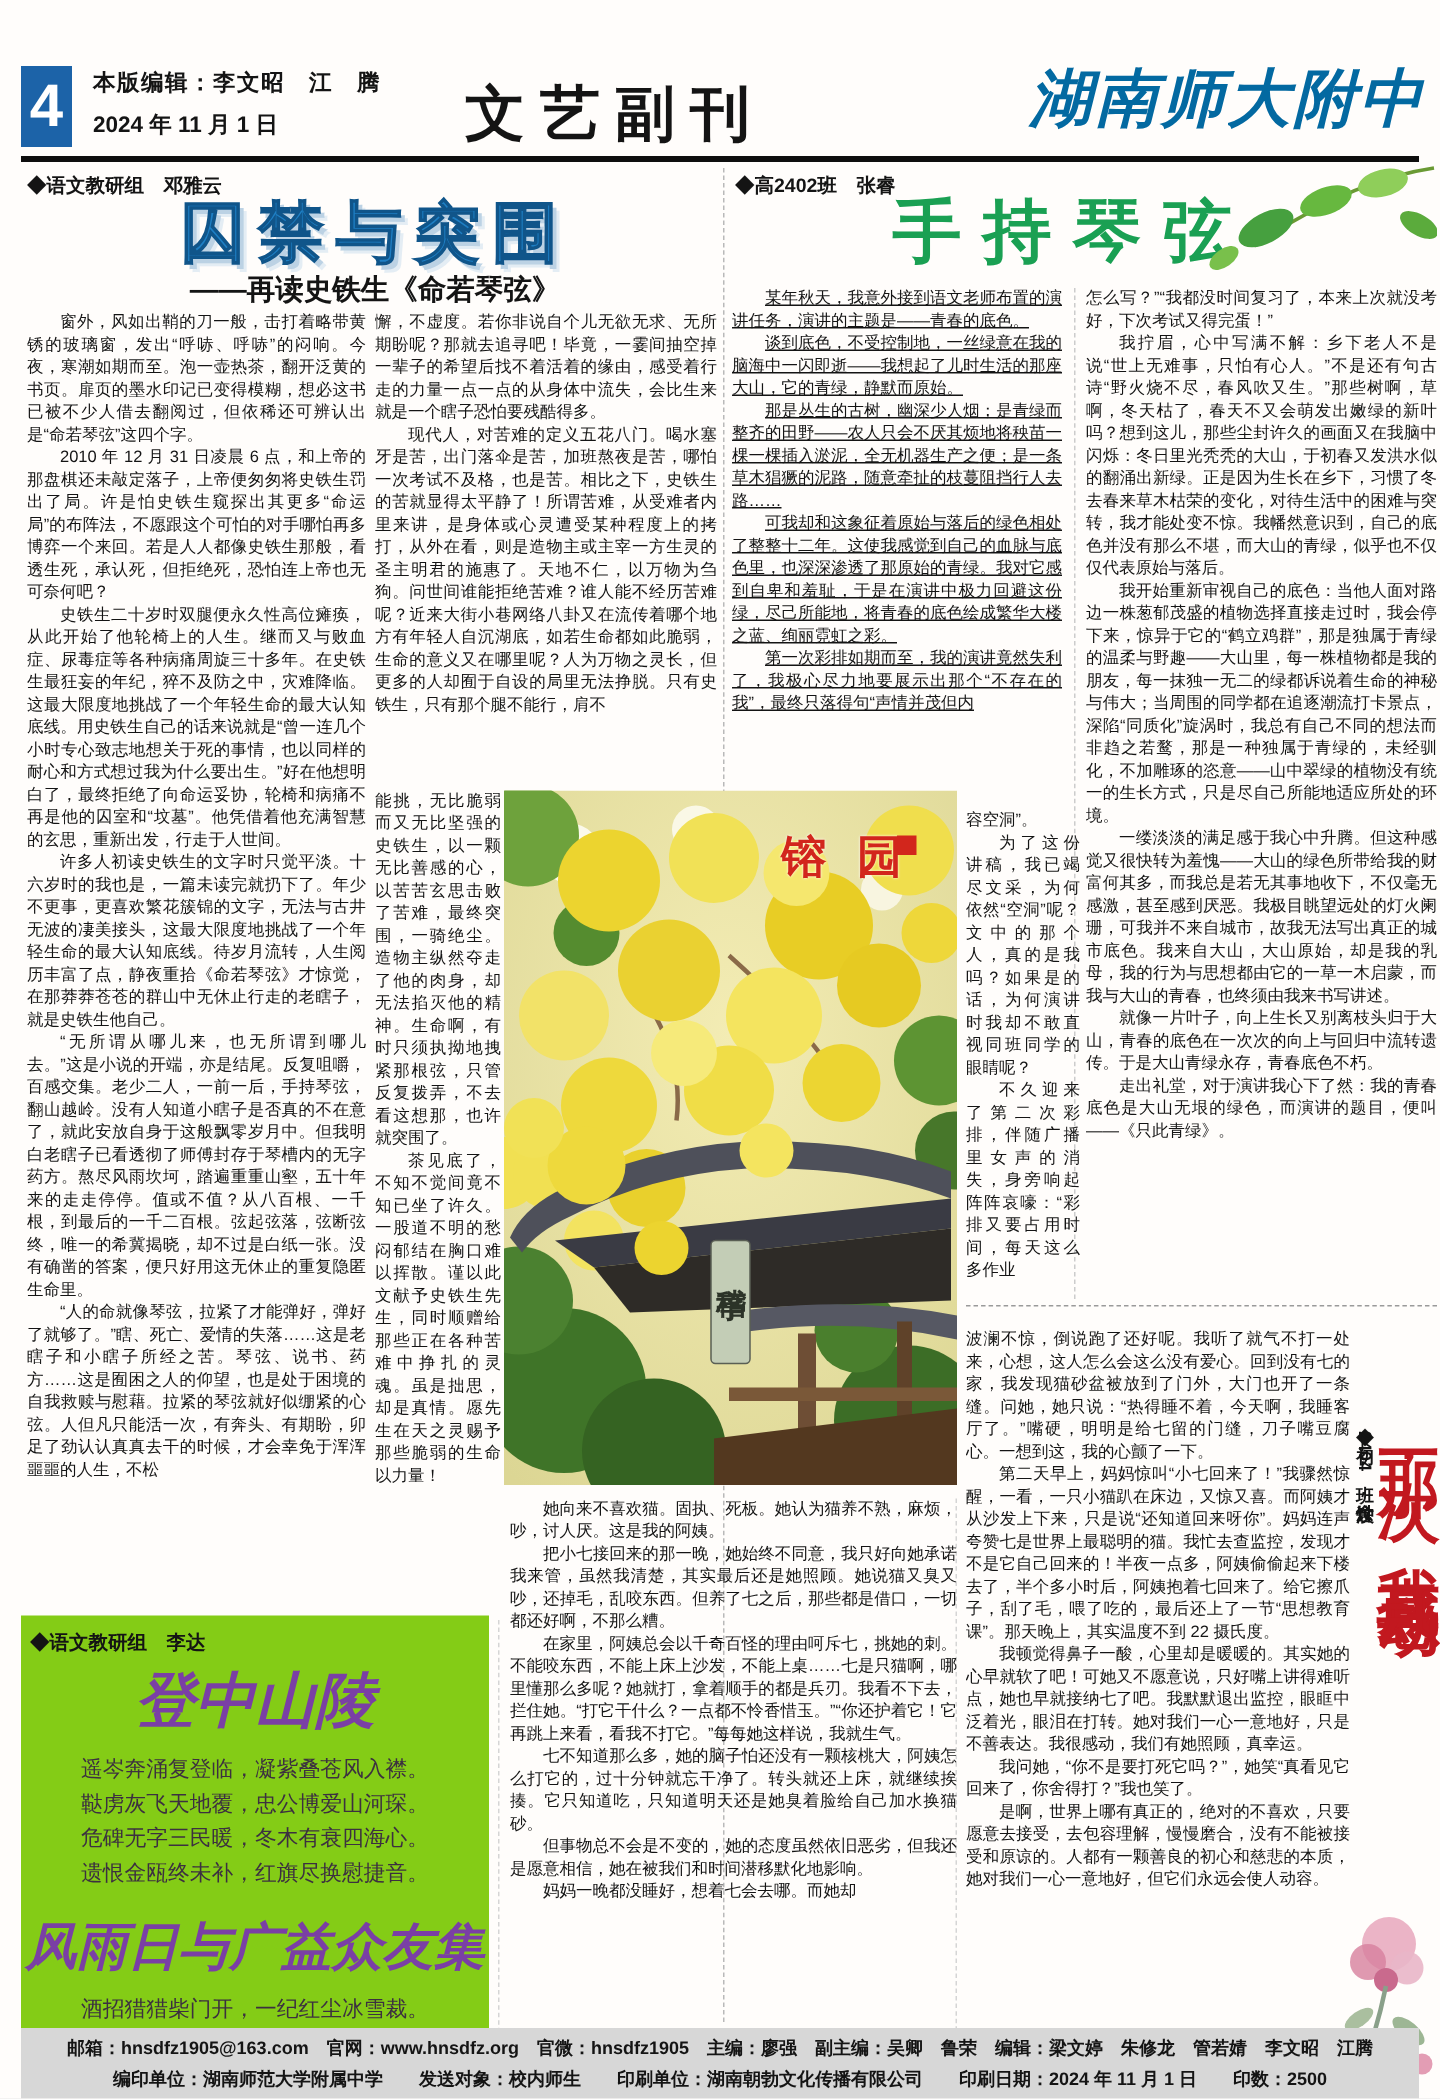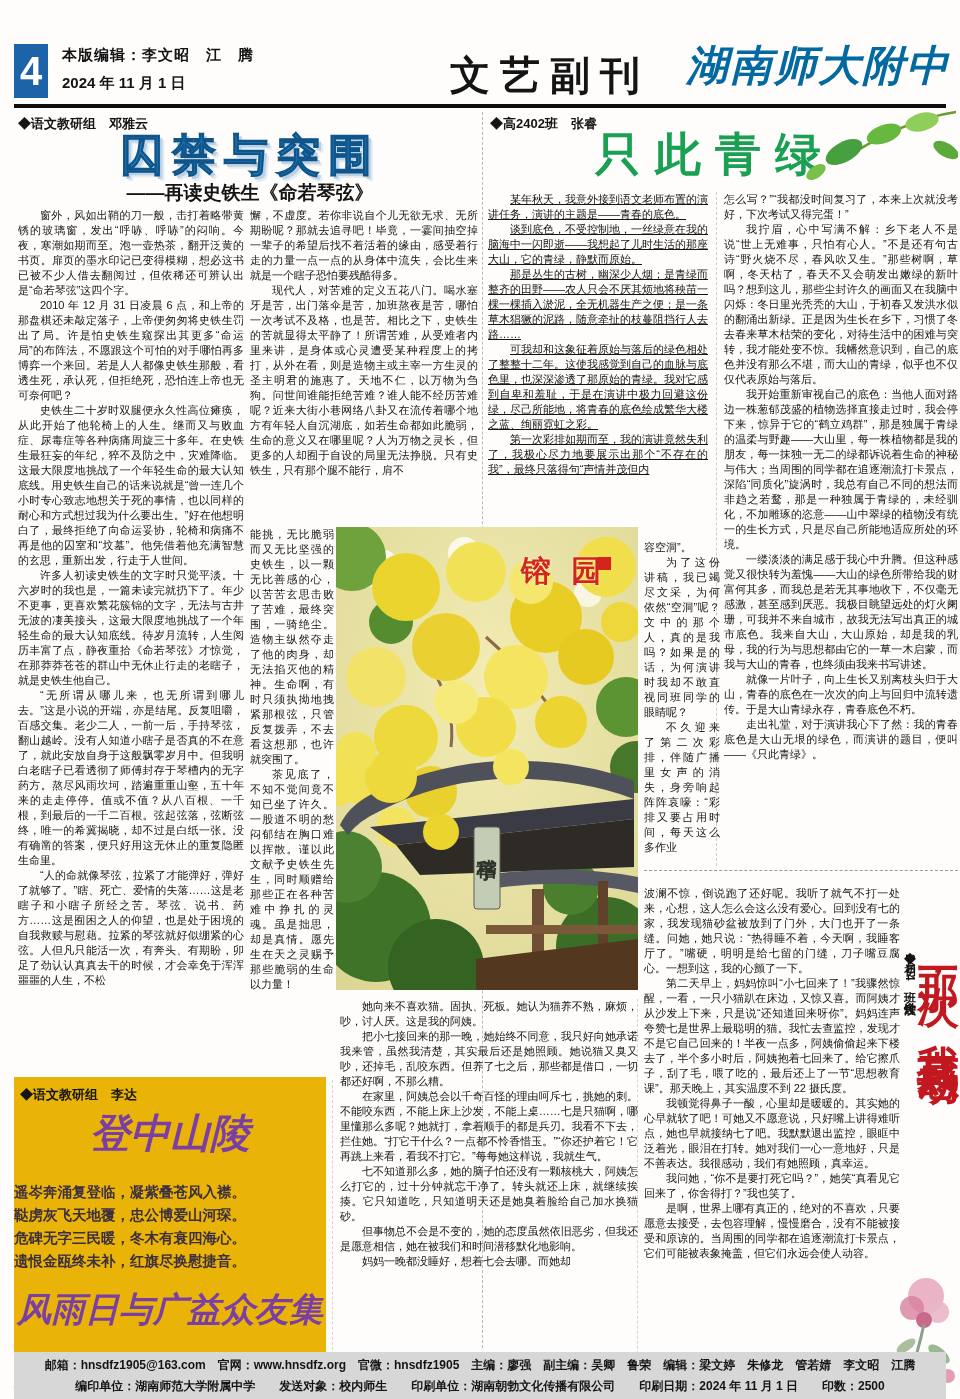--- a/index.html
+++ b/index.html
@@ -4,44 +4,44 @@
 <style>
   html,body{margin:0;padding:0;background:#e9e9e9;}
   .page{position:relative;width:960px;height:1399px;margin:0 auto;background:#fffdfb;
         font-family:"Liberation Sans",sans-serif;color:#141414;overflow:hidden;}
   .abs{position:absolute;}
   
   .pagenum{left:14px;top:44px;width:34px;height:54px;background:#1c63a8;color:#fff;
            display:flex;align-items:center;justify-content:center;font-size:40px;font-weight:bold;}
   .ed-line{left:62px;top:46px;font-size:15px;font-weight:bold;letter-spacing:1px;}
   .date-line{left:62px;top:74px;font-size:15px;font-weight:bold;}
-  .sect-title{left:310px;top:48px;width:340px;text-align:right;font-size:40px;font-weight:900;
+  .sect-title{left:310px;top:48px;width:340px;text-align:left;font-size:40px;font-weight:900;
               letter-spacing:10px;font-family:"Liberation Serif",serif;}
   .masthead{right:10px;top:38px;font-size:42px;font-weight:bold;font-style:italic;color:#0369a1;
             font-family:"Liberation Serif",serif;letter-spacing:2px;}
   .hrule{left:14px;right:14px;top:104px;height:4px;background:#0e0e0e;}
   
   .byline{font-size:13px;font-weight:bold;}
   .txt{font-size:11px;line-height:15px;text-align:justify;overflow:hidden;}
   .txt p{margin:0;text-indent:2em;}
   .txt p.lead{text-indent:0;}
   
   .a1-title{left:40px;top:126px;width:420px;text-align:center;font-size:44px;font-weight:900;
             color:#1e7fc4;letter-spacing:8px;text-shadow:3px 3px 0 #bcd2e4,5px 5px 0 #e4edf4;
             -webkit-text-stroke:1px #10558a;}
   .a1-sub{left:40px;top:180px;width:420px;text-align:center;font-size:19px;font-weight:bold;}
   
-  .pinkbox{left:14px;top:1077px;width:312px;height:298px;background:#eab308;}
+  .pinkbox{left:14px;top:1077px;width:312px;height:298px;background:#84cc16;}
   .pb-byline{padding:9px 0 0 6px;font-size:13px;font-weight:bold;}
   .pb-title{text-align:center;font-weight:bold;color:#7a3fa5;font-family:"Liberation Serif",serif;
             font-style:italic;}
   .pb-t1{font-size:40px;margin-top:2px;}
   .pb-t2{font-size:34px;margin-top:14px;}
-  .pb-poem{text-align:left;font-size:14.5px;line-height:23px;color:#3c3040;font-weight:bold;
-           font-family:"Liberation Serif",serif;margin-top:20px;}
+  .pb-poem{text-align:center;font-size:14.5px;line-height:23px;color:#3c3040;font-weight:normal;
+           font-family:"Liberation Serif",serif;margin-top:8px;}
   
   .a2-title{left:545px;top:124px;width:340px;text-align:center;font-size:46px;font-weight:900;
             color:#1aa053;letter-spacing:14px;}
   
   .vert-byline{left:901px;top:942px;height:150px;writing-mode:vertical-rl;font-size:12px;font-weight:bold;}
   .vert-title{left:910px;top:940px;height:430px;writing-mode:vertical-rl;font-size:42px;font-weight:bold;
               color:#c2181f;letter-spacing:7px;font-family:"Liberation Serif",serif;}
   
   .vdash{border-left:1.5px dashed #b9b9b9;width:0;}
   .hdash{border-top:1.5px dashed #9a9a9a;height:0;}
@@ -184,21 +184,21 @@
           <circle cx="175" cy="240" r="18" fill="#f4e45f"></circle>
       </g>
       <g>
         <text x="185" y="54" font-size="30" font-weight="bold" fill="#d2261c" letter-spacing="6" style="text-shadow:0 0 2px #fff;" text-anchor="start">镕 园</text>
         <rect x="262" y="30" width="13" height="13" fill="#d2261c"></rect>
       </g>
     </svg>
   </div>
 
   <div class="abs byline" style="left:490px;top:115px;">◆高2402班　张睿</div>
-  <div class="abs a2-title">只此青绿</div>
+  <div class="abs a2-title">手持琴弦</div>
   <div class="abs" style="left:806px;top:106px;width:152px;height:74px;">
     <svg width="152" height="74" viewBox="0 0 152 74">
       <path d="M150,6 Q95,14 30,58" stroke="#6a9a34" stroke-width="2.5" fill="none"></path>
       <ellipse cx="38" cy="46" rx="20" ry="10" fill="#46a03f" transform="rotate(-28 38 46)"></ellipse>
       <ellipse cx="78" cy="28" rx="18" ry="9" fill="#67b83f" transform="rotate(-20 78 28)"></ellipse>
       <ellipse cx="116" cy="16" rx="17" ry="9" fill="#8fce5a" transform="rotate(-14 116 16)"></ellipse>
       <ellipse cx="140" cy="44" rx="14" ry="7" fill="#5bab3c" transform="rotate(30 140 44)"></ellipse>
       <ellipse cx="10" cy="66" rx="11" ry="6" fill="#79c04b" transform="rotate(-35 10 66)"></ellipse>
     </svg>
   </div>
@@ -238,21 +238,21 @@
         <p>但事物总不会是不变的，她的态度虽然依旧恶劣，但我还是愿意相信，她在被我们和时间潜移默化地影响。</p>
         <p>妈妈一晚都没睡好，想着七会去哪。而她却</p>
       </div>
   </div>
   <div class="abs txt" style="left:644px;top:886px;width:256px;height:506px;">
     <p class="lead">波澜不惊，倒说跑了还好呢。我听了就气不打一处来，心想，这人怎么会这么没有爱心。回到没有七的家，我发现猫砂盆被放到了门外，大门也开了一条缝。问她，她只说：“热得睡不着，今天啊，我睡客厅了。”嘴硬，明明是给七留的门缝，刀子嘴豆腐心。一想到这，我的心颤了一下。</p>
     <div>
         <p>第二天早上，妈妈惊叫“小七回来了！”我骤然惊醒，一看，一只小猫趴在床边，又惊又喜。而阿姨才从沙发上下来，只是说“还知道回来呀你”。妈妈连声夸赞七是世界上最聪明的猫。我忙去查监控，发现才不是它自己回来的！半夜一点多，阿姨偷偷起来下楼去了，半个多小时后，阿姨抱着七回来了。给它擦爪子，刮了毛，喂了吃的，最后还上了一节“思想教育课”。那天晚上，其实温度不到 22 摄氏度。</p>
         <p>我顿觉得鼻子一酸，心里却是暖暖的。其实她的心早就软了吧！可她又不愿意说，只好嘴上讲得难听点，她也早就接纳七了吧。我默默退出监控，眼眶中泛着光，眼泪在打转。她对我们一心一意地好，只是不善表达。我很感动，我们有她照顾，真幸运。</p>
         <p>我问她，“你不是要打死它吗？”，她笑“真看见它回来了，你舍得打？”我也笑了。</p>
-        <p>是啊，世界上哪有真正的，绝对的不喜欢，只要愿意去接受，去包容理解，慢慢磨合，没有不能被接受和原谅的。当周围的同学都在追逐潮流打卡景点，它们可能被表象掩盖，但它们永远会使人动容。</p>
+        <p>是啊，世界上哪有真正的，绝对的不喜欢，只要愿意去接受，去包容理解，慢慢磨合，没有不能被接受和原谅的。人都有一颗善良的初心和慈悲的本质，她对我们一心一意地好，但它们永远会使人动容。</p>
       </div>
   </div>
   <div class="abs vert-byline">◆初2404班　钟念汶</div>
   <div class="abs vert-title">那一次，我真感动</div>
   <div class="abs" style="left:884px;top:1268px;width:76px;height:122px;">
     <svg width="76" height="122" viewBox="0 0 76 122">
       <circle cx="42" cy="28" r="18" fill="#e8a7bc" opacity="0.85"></circle>
       <circle cx="28" cy="40" r="12" fill="#d77f9d" opacity="0.8"></circle>
       <circle cx="54" cy="44" r="11" fill="#e9b6c8" opacity="0.9"></circle>
       <circle cx="40" cy="52" r="8" fill="#c96a8d"></circle>

